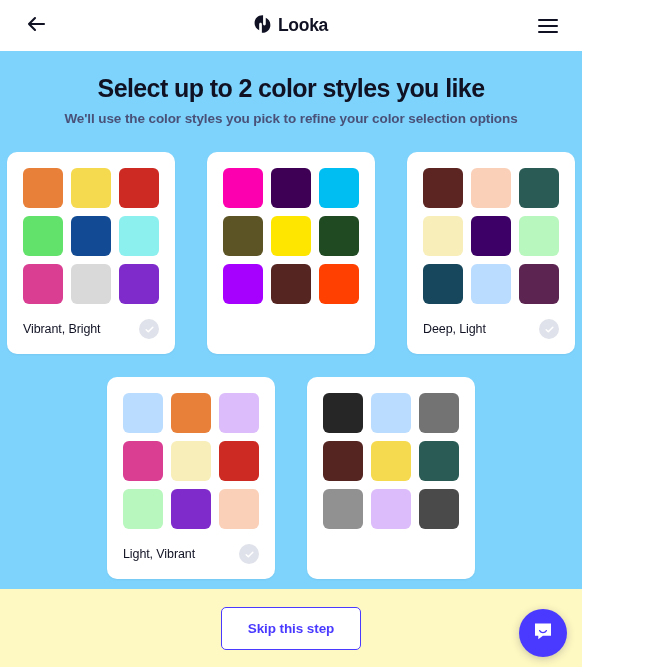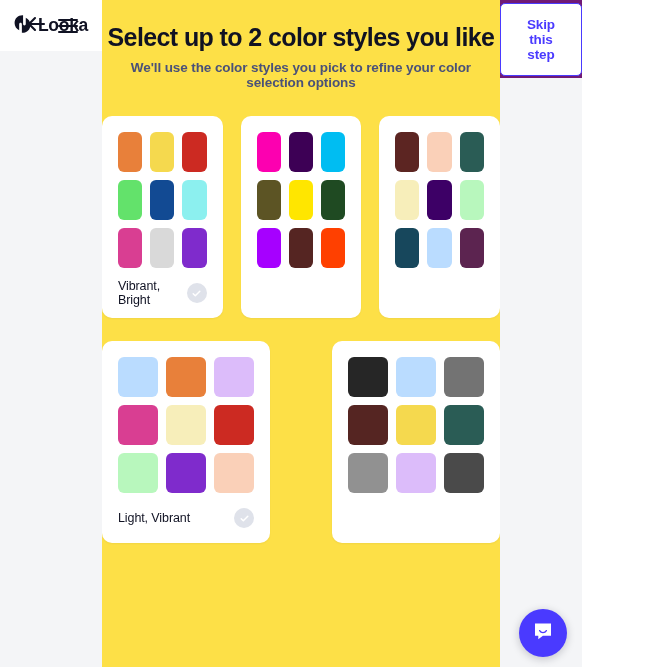--- a/index.html
+++ b/index.html
@@ -13,21 +13,21 @@
     background: #ffffff;
     color: #101223;
     -webkit-font-smoothing: antialiased;
   }
 
   #app {
     position: relative;
     width: 582px;
     height: 667px;
     display: flex;
-    flex-direction: row;
+    flex-direction: column;
     background: #f4f5f7;
   }
 
   
   .header {
     flex: 0 0 51px;
     height: 51px;
     background: #ffffff;
     display: flex;
     align-items: center;
@@ -72,21 +72,21 @@
   .hamburger i {
     display: block;
     height: 2px;
     background: #101223;
     border-radius: 2px;
   }
 
   
   .main {
     flex: 1 1 auto;
-    background: #fde047;
+    background: #7dd3fc;
     overflow: hidden;
     padding-top: 22px;
   }
 
   .page-title {
     text-align: center;
     font-size: 25px;
     font-weight: bold;
     letter-spacing: -0.6px;
     color: #101223;
@@ -101,23 +101,23 @@
     letter-spacing: -0.1px;
   }
 
   
   .card-rows {
     margin-top: 26px;
   }
   .card-row {
     display: flex;
     justify-content: center;
-    gap: 18px;
-  }
-  .card-row + .card-row { margin-top: 23px; justify-content: space-between; }
+    gap: 32px;
+  }
+  .card-row + .card-row { margin-top: 23px; }
 
   .style-card {
     width: 168px;
     background: #ffffff;
     border-radius: 10px;
     padding: 16px 16px 0 16px;
     box-shadow: 0 1px 2px rgba(16,18,35,0.05);
     cursor: pointer;
   }
   .swatch-grid {
@@ -150,21 +150,21 @@
     background: #dfe2ea;
     display: flex;
     align-items: center;
     justify-content: center;
   }
 
   
   .footer {
     flex: 0 0 78px;
     height: 78px;
-    background: #701a75;
+    background: #fef9c3;
     display: flex;
     align-items: center;
     justify-content: center;
     position: relative;
     z-index: 5;
   }
   .skip-btn {
     font-family: "Liberation Sans", sans-serif;
     font-size: 13.5px;
     font-weight: bold;
@@ -272,20 +272,28 @@
               <div class="swatch" title="#5c2522" style="background: rgb(92, 37, 34);"></div>
               <div class="swatch" title="#fad0b8" style="background: rgb(250, 208, 184);"></div>
               <div class="swatch" title="#2a5c55" style="background: rgb(42, 92, 85);"></div>
               <div class="swatch" title="#f7eeba" style="background: rgb(247, 238, 186);"></div>
               <div class="swatch" title="#3d0066" style="background: rgb(61, 0, 102);"></div>
               <div class="swatch" title="#b8f7bd" style="background: rgb(184, 247, 189);"></div>
               <div class="swatch" title="#17475c" style="background: rgb(23, 71, 92);"></div>
               <div class="swatch" title="#badcff" style="background: rgb(186, 220, 255);"></div>
               <div class="swatch" title="#5c2450" style="background: rgb(92, 36, 80);"></div>
             </div>
+            <div class="card-foot">
+              <span class="card-label">Deep, Light</span>
+              <span class="check-circle">
+                <svg width="11" height="11" viewBox="0 0 11 11" fill="none">
+                  <path d="M2.2 5.7L4.3 7.8L8.8 3.3" stroke="#ffffff" stroke-width="1.5" stroke-linecap="round" stroke-linejoin="round"></path>
+                </svg>
+              </span>
+            </div>
           </div>
         </div>
       <div class="card-row" id="row-bottom">
           <div class="style-card">
             <div class="swatch-grid">
               <div class="swatch" title="#badcff" style="background: rgb(186, 220, 255);"></div>
               <div class="swatch" title="#e8803a" style="background: rgb(232, 128, 58);"></div>
               <div class="swatch" title="#dcbcfa" style="background: rgb(220, 188, 250);"></div>
               <div class="swatch" title="#d93e92" style="background: rgb(217, 62, 146);"></div>
               <div class="swatch" title="#f7eeba" style="background: rgb(247, 238, 186);"></div>

